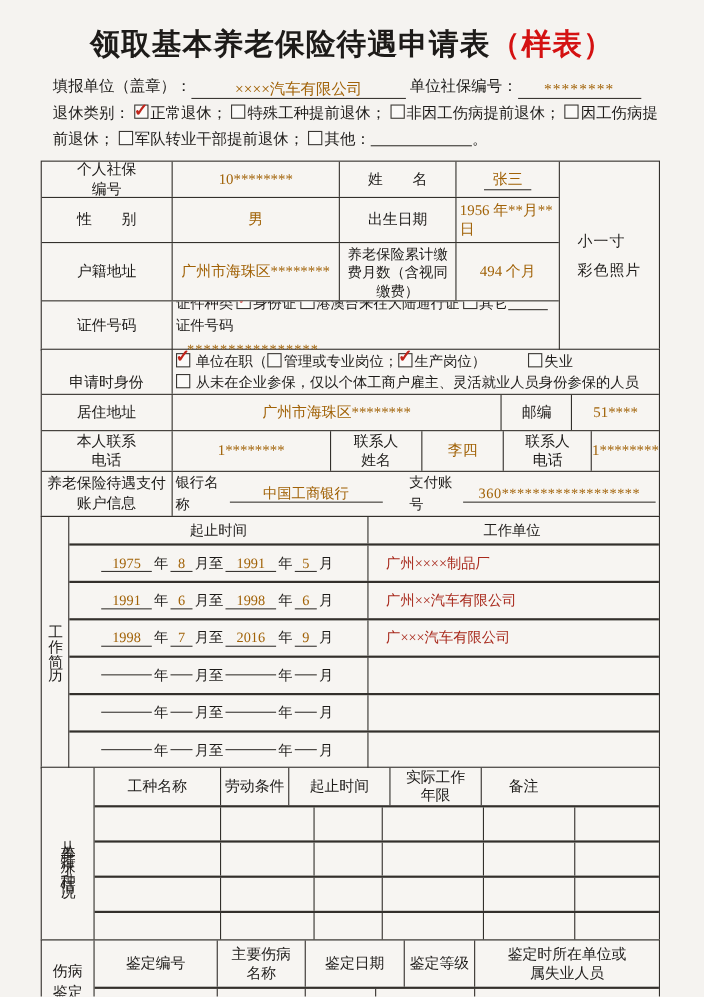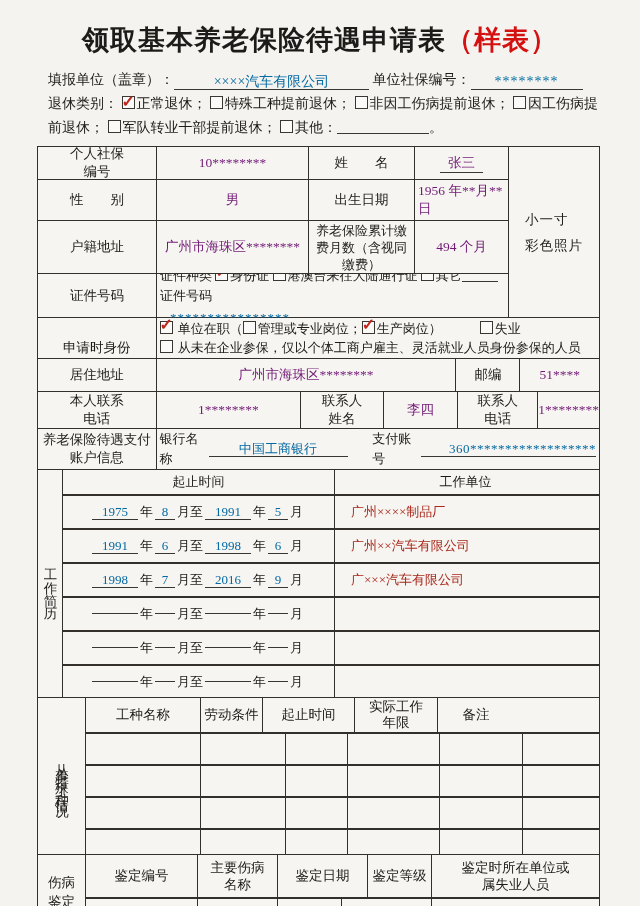--- a/index.html
+++ b/index.html
@@ -11,54 +11,54 @@
     -webkit-font-smoothing:antialiased;
   }
   .page{width:640px;height:906px;position:relative;}
 
   
   .title{ text-align:center; padding-top:22px; font-size:27px; font-weight:bold; letter-spacing:1px;}
   .title .red{color:#d41111;}
 
   
   .hdr{margin:10px 42px 6px 48px; font-size:14px; line-height:24px;}
-  .uv{display:inline-block; border-bottom:1.2px solid #3a3733; color:#0369a1; text-align:center; line-height:15px; vertical-align:-2px;}
+  .uv{display:inline-block; border-bottom:1.2px solid #3a3733; color:#a16207; text-align:center; line-height:15px; vertical-align:-2px;}
   .uv.unit{width:195px;} .uv.ssn{width:112px; letter-spacing:1px;}
   .blank{display:inline-block; border-bottom:1.2px solid #3a3733; vertical-align:-2px; height:13px;}
   .blank.other{width:92px;} .blank.cert-other{width:36px;}
   .cb{display:inline-block; width:11px; height:11px; border:1.5px solid #3a3733; background:#fbfaf8; position:relative; vertical-align:-1px; margin-right:2px;}
   .cb.ck::after{content:"✓"; position:absolute; left:-1px; top:-7px; font-size:16px; font-weight:bold; color:#c0241a;}
 
   
   .tbl{width:563px; margin-left:37px; border:1.6px solid #33302c; box-sizing:border-box; background:#f7f5f2;}
   .row{display:flex; border-top:1.6px solid #33302c;}
   .row:first-child{border-top:none;}
   .cell{border-left:1.6px solid #33302c; box-sizing:border-box; display:flex; align-items:center; justify-content:center; text-align:center; padding:1px 3px; font-size:13.5px; overflow:hidden;}
   .cell:first-child{border-left:none;}
   .pre{white-space:pre-line;}
-  .rv{color:#701a75;}
+  .rv{color:#a16207;}
   .ul{border-bottom:1.2px solid #3a3733; padding:0 8px;}
 
   
   .secA{display:flex;}
   .aleft{width:470px;}
   .photo{width:93px; border-left:1.6px solid #33302c; display:flex; align-items:center; justify-content:center; font-size:13.5px; line-height:26px; letter-spacing:1px;}
   .r1{height:32px;} .r2{height:40px;} .r3{height:52px;} .r4{height:44px;}
   .cl{width:118px;} .cv1{width:152px;} .cl2{width:106px;} .cv2{width:94px;}
   .c-free{flex-direction:column; align-items:flex-start; justify-content:center; text-align:left; line-height:20px; font-size:13px;}
   .r4 .c-free{width:352px;}
   .uv.certno{width:320px; text-align:left; padding-left:10px; letter-spacing:1px;}
 
   
   .r5{height:40px;align-items:flex-end;} .r6{height:32px;} .r7{height:36px;} .r8{height:40px;}
   .r5 .c-free{width:445px; line-height:19px;}
   .r6 .cres{width:301px;} .r6 .czip{width:64px;} .r6 .czipv{width:80px;}
   .r7 .cpv{width:145px;} .r7 .ccn{width:83px;} .r7 .ccnv{width:75px;} .r7 .ccp{width:80px;} .r7 .ccpv{width:62px;}
   .r8 .c-free{width:445px; flex-direction:row; align-items:center;}
-  .uv.bank{width:148px;} .uv.payno{width:186px; letter-spacing:.5px;text-align:right;}
+  .uv.bank{width:148px;} .uv.payno{width:186px; letter-spacing:.5px;}
 
   
   .vsec{display:flex;}
   .vlab{border-right:1.6px solid #33302c; display:flex; align-items:center; justify-content:center; font-size:13.5px;}
   .vtext{writing-mode:vertical-rl; text-orientation:upright;}
   .work .vlab{width:25px;} .work .vtext{letter-spacing:13px;}
   .spec .vlab{width:48px;} .spec .vtext{letter-spacing:6px;}
   .inj .vlab{width:48px;}
   .inj .vlab span{width:32px; word-break:break-all; line-height:19px; text-align:center; display:inline-block;}
 

